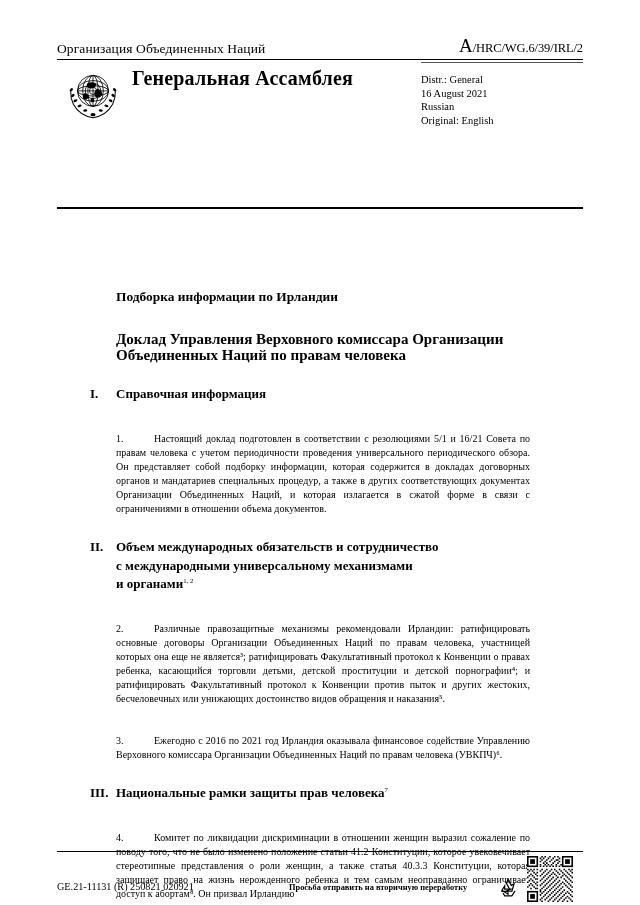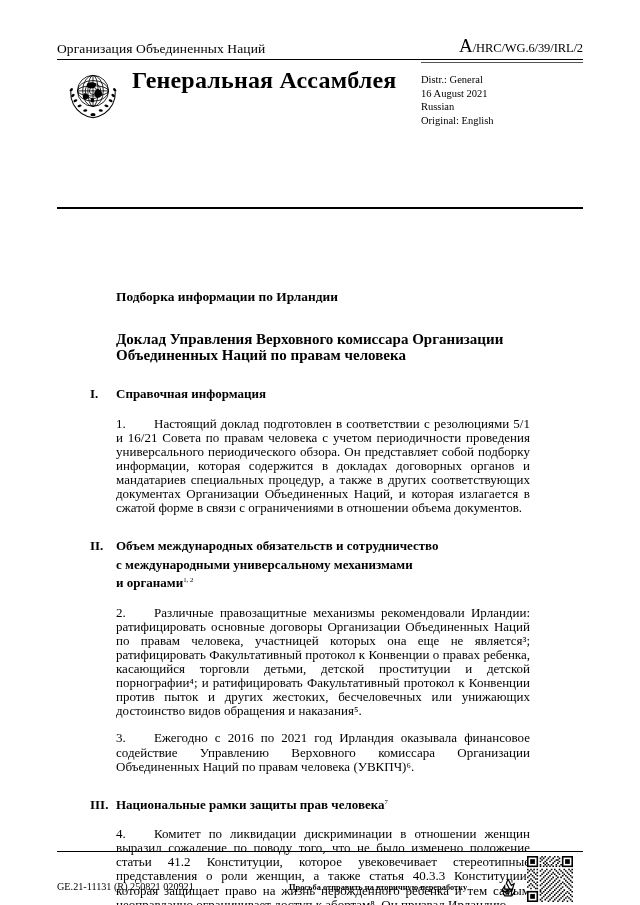--- a/index.html
+++ b/index.html
@@ -80,21 +80,21 @@
     position: absolute;
     left: 5px;
     top: 4px;
     width: 62px;
     height: 54px;
   }
   .assembly-title {
     position: absolute;
     left: 75px;
     top: 3px;
-    font-size: 24px;
+    font-size: 20px;
     font-weight: bold;
     letter-spacing: 0.2px;
     white-space: nowrap;
   }
   .distr-block {
     position: absolute;
     left: 364px;
     top: 9px;
     font-size: 10.5px;
     line-height: 13.6px;
@@ -170,23 +170,23 @@
   }
   sup.fn {
     font-size: 6.8px;
     vertical-align: super;
     line-height: 0;
     font-weight: normal;
   }
 
   p.para {
     position: relative;
-    margin: 13px 0 0 26px;
+    margin: 28px 0 0 26px;
     width: 414px;
-    font-size: 13px;
+    font-size: 10px;
     line-height: 14.1px;
     text-align: justify;
     text-indent: 0;
   }
   p.para .pnum {
     display: inline-block;
     width: 38px;
   }
 
   

